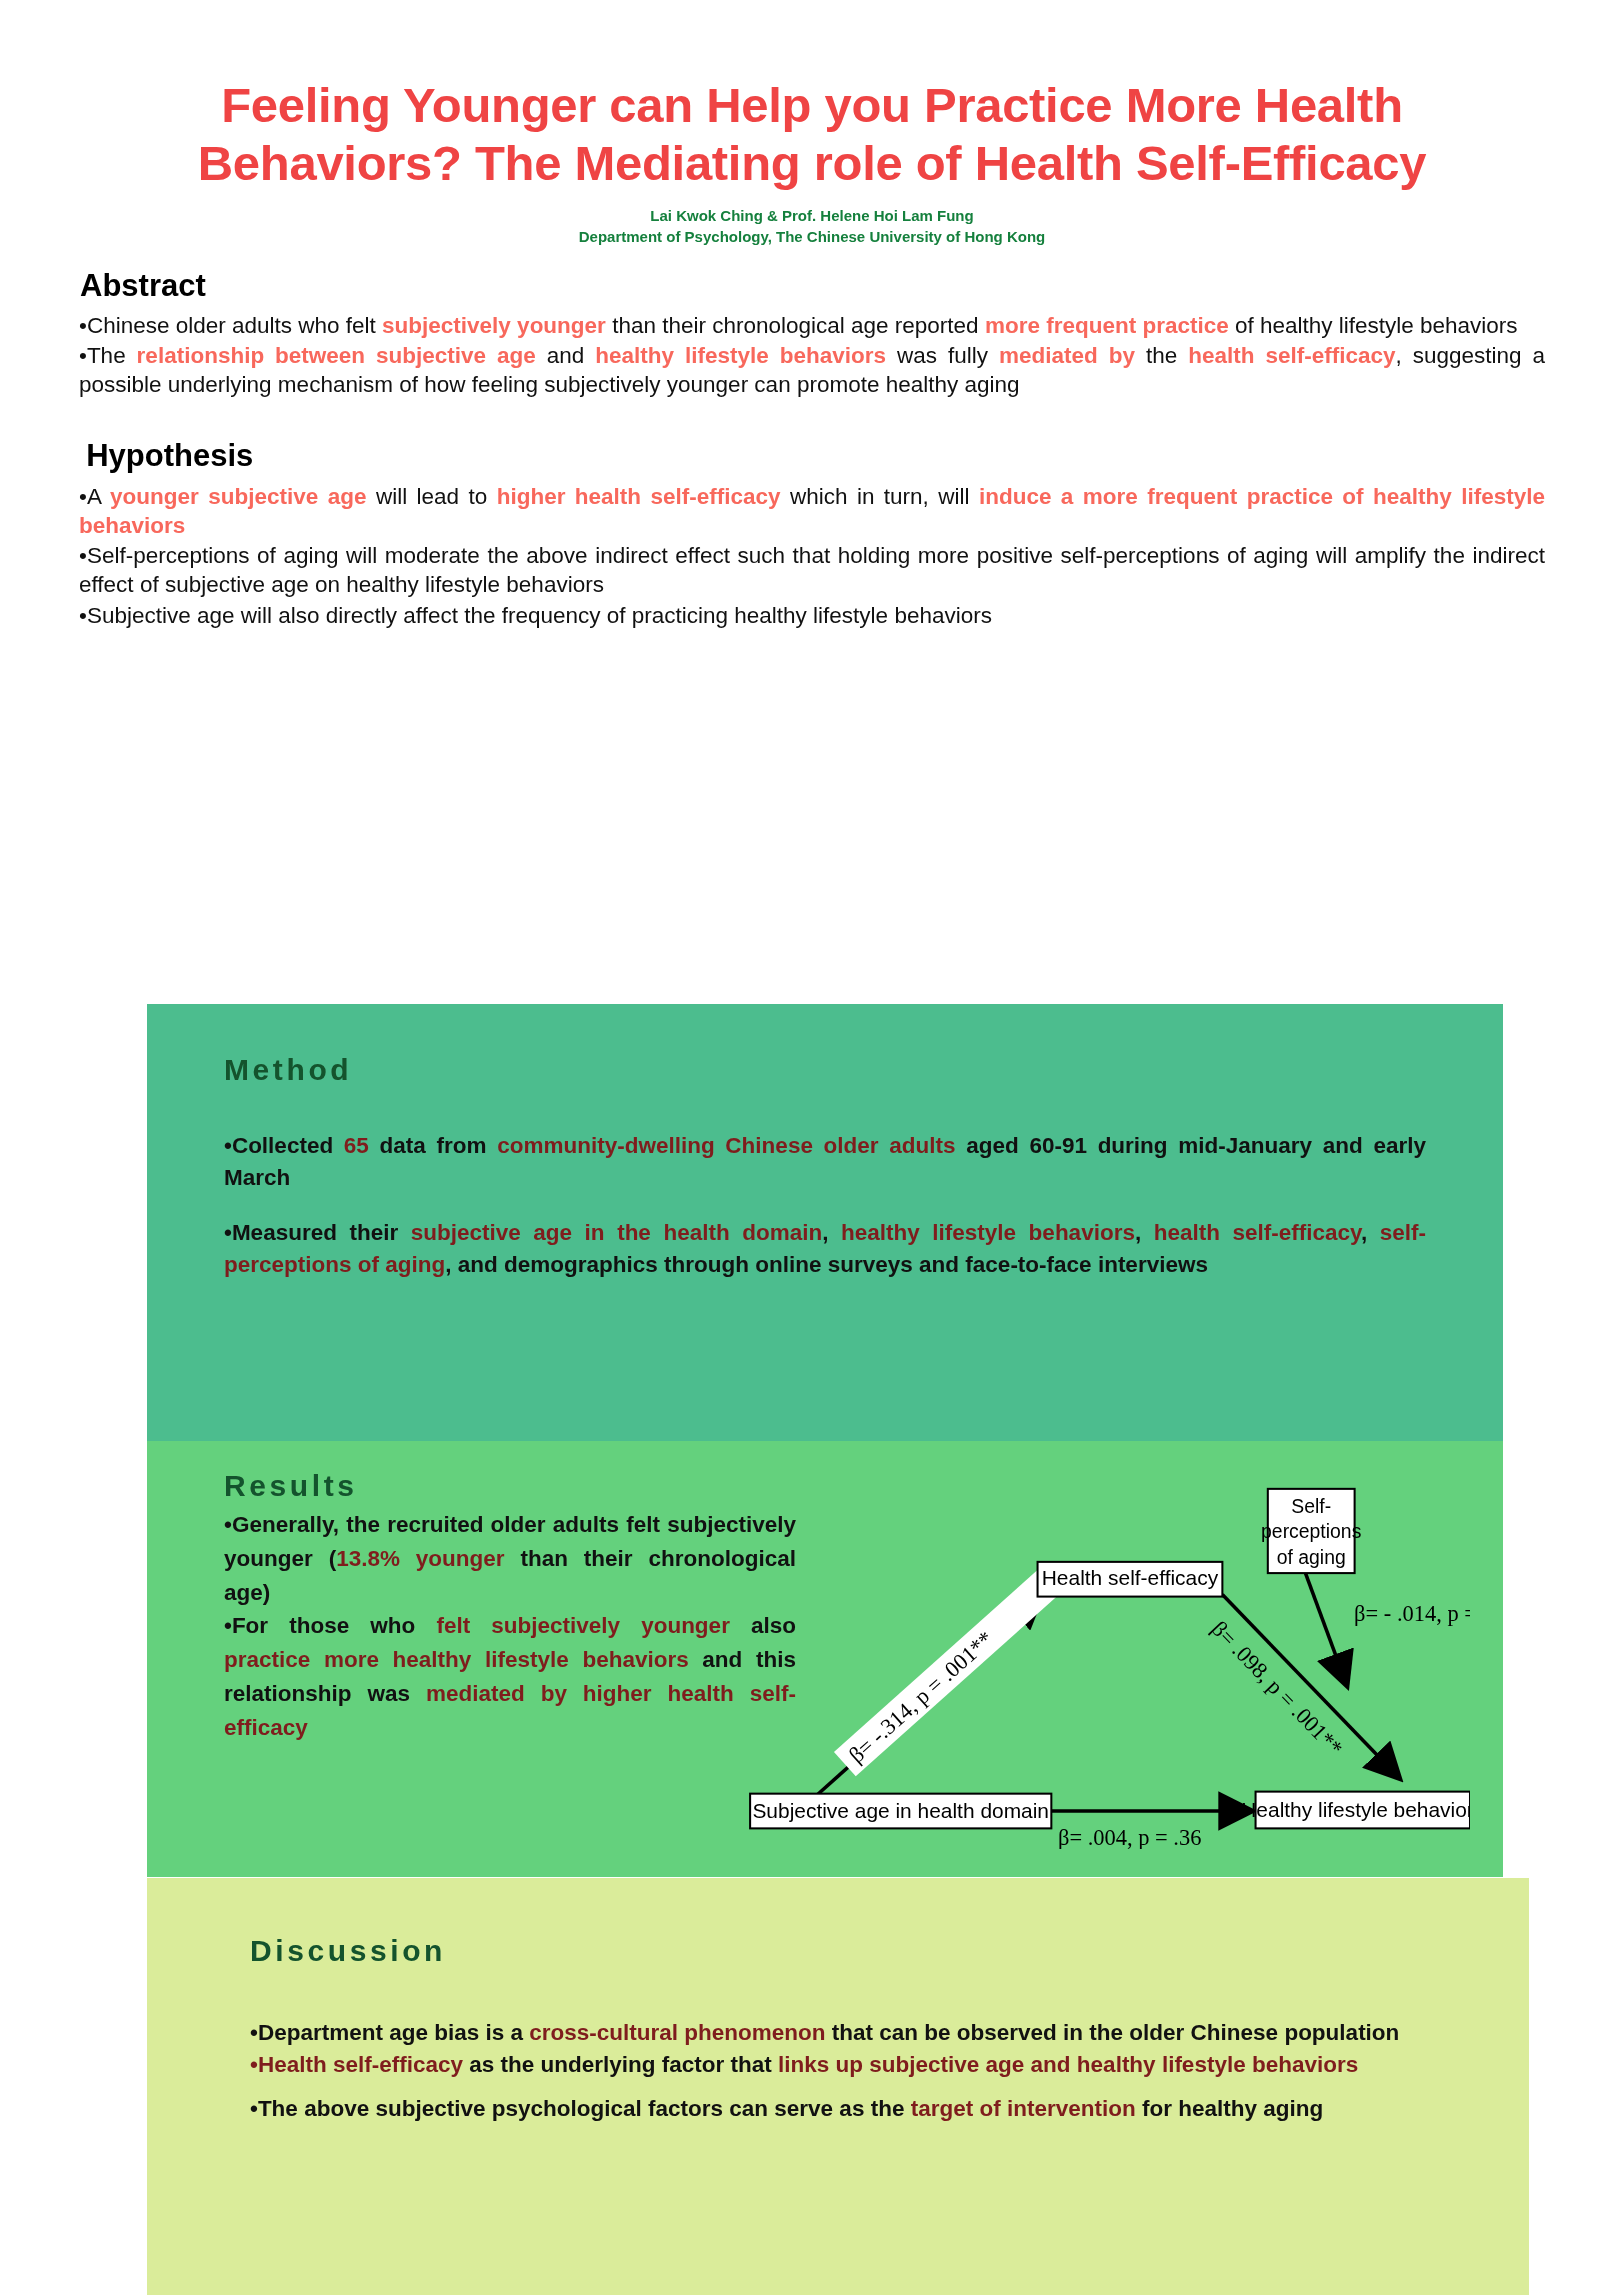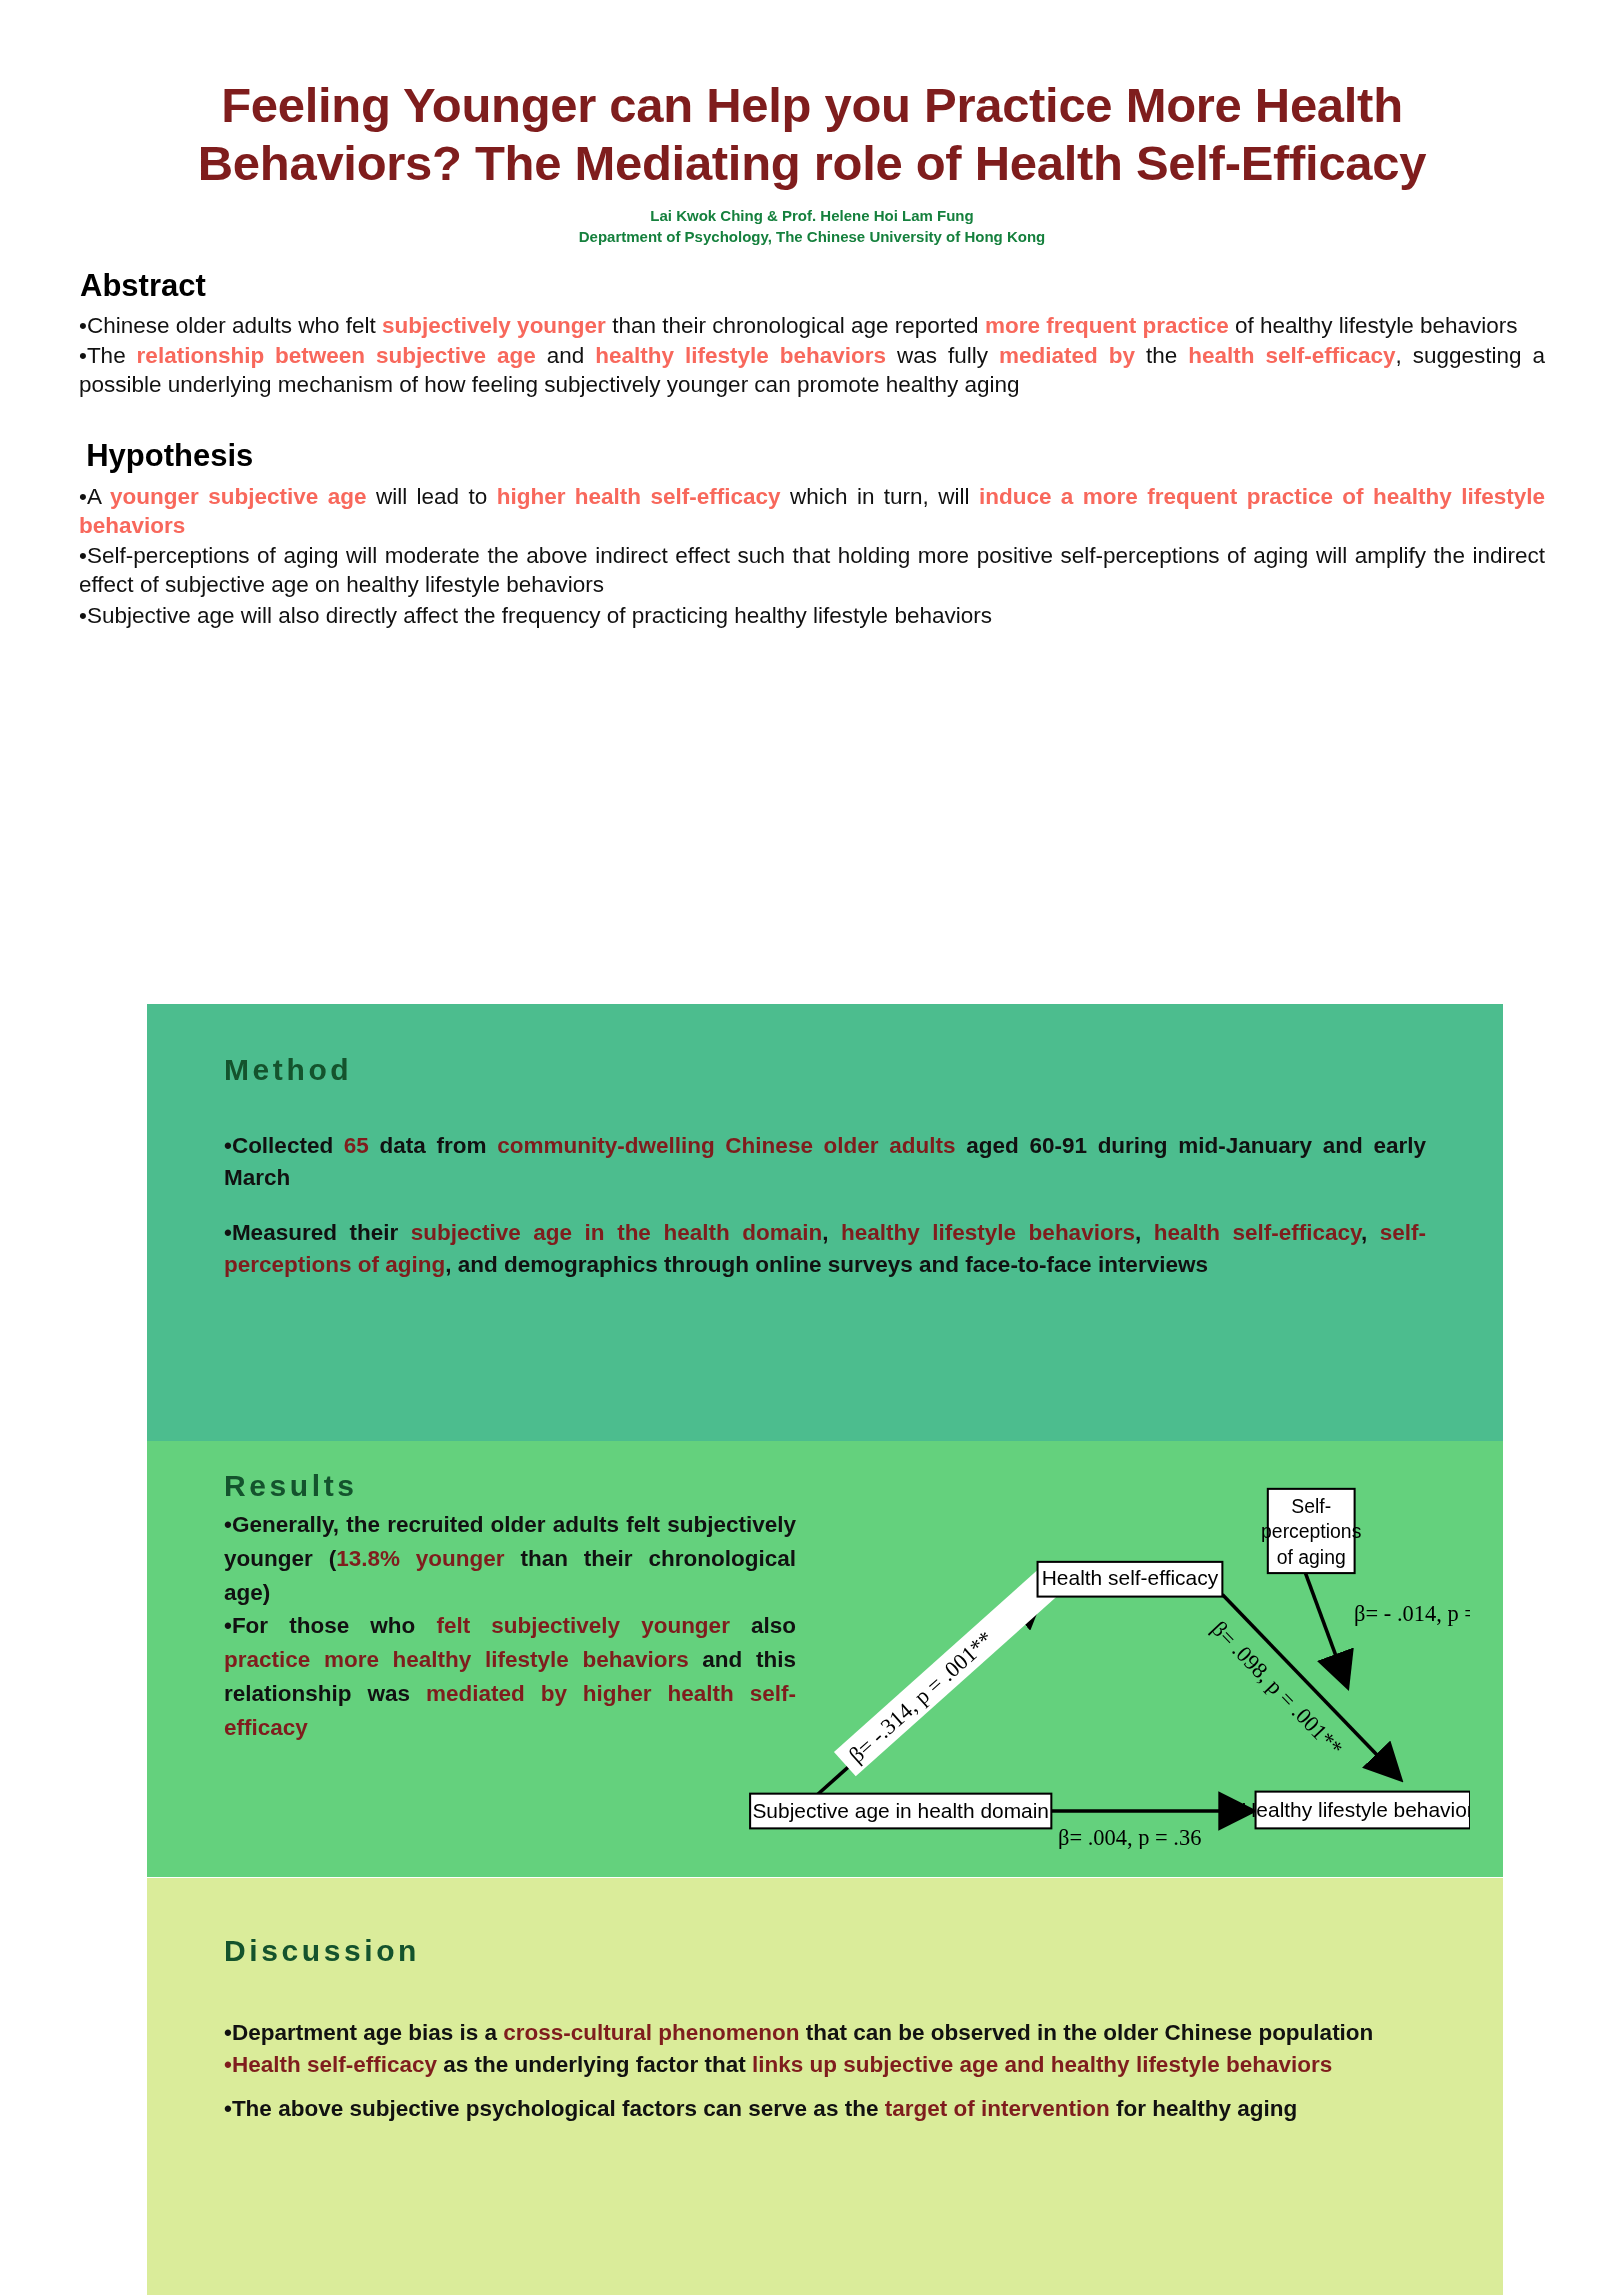--- a/index.html
+++ b/index.html
@@ -10,42 +10,42 @@
     color:#111111;
     overflow:hidden;
     position:relative;
   }
   .poster{position:relative;width:1624px;height:2295px;}
 
   
   .header{padding:77px 153px 0 153px;text-align:center;}
   .title{
     font-size:49px;line-height:1.18;font-weight:bold;
-    letter-spacing:-0.3px;color:#7f1d1d;margin:0 auto;max-width:1400px;
+    letter-spacing:-0.3px;color:#ef4444;margin:0 auto;max-width:1400px;
   }
   .authors{margin-top:12px;font-size:15px;font-weight:bold;line-height:1.45;color:#15803d;}
   .authors div{margin:0;}
 
   
   .white-sec{padding:0 79px;margin-top:19.4px;}
   .sec-h{font-size:31px;font-weight:bold;margin:0 0 7.2px 1px;color:#000;}
   .sec-h.indent{margin-left:7.2px;}
   .bullet{
     font-size:22.5px;line-height:1.30;text-align:justify;
     margin:0 0 1px 0;color:#111;
   }
   .bullet.last{text-align:left;}
   .red{color:#F8685C;font-weight:bold;}
   .blue{color:#7f1d1d;font-weight:bold;}
 
   
   .block{position:absolute;left:147px;width:1356px;}
   .block-method{background:#4CBD8E;top:1004px;height:437px;}
   .block-results{background:#64D17D;top:1441px;height:436px;}
-  .block-discussion{background:#DAEC9A;top:1878px;height:418px;}
+  .block-discussion{background:#DAEC9A;top:1878px;height:418px;padding-left:26px;}
 
   .block-h{
     font-size:30px;font-weight:bold;letter-spacing:3.6px;
     color:#14532d;margin:0;
   }
   .block-body{font-size:22.5px;line-height:1.42;color:#111;font-weight:bold;}
   .block-body p{margin:0 0 23.5px 0;text-align:justify;}
   .block-body p.tight{margin-bottom:0;}
 
   .method-inner{padding:49px 77px 0 77px;}

